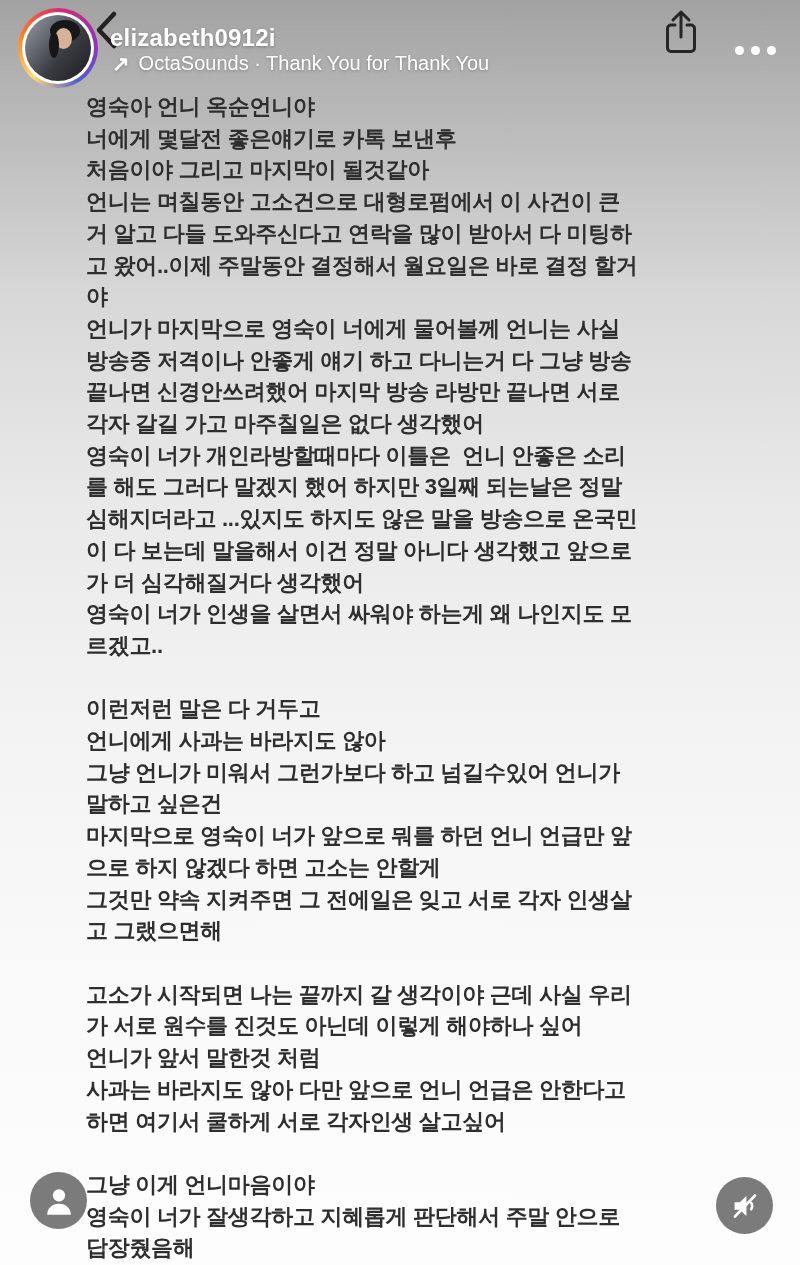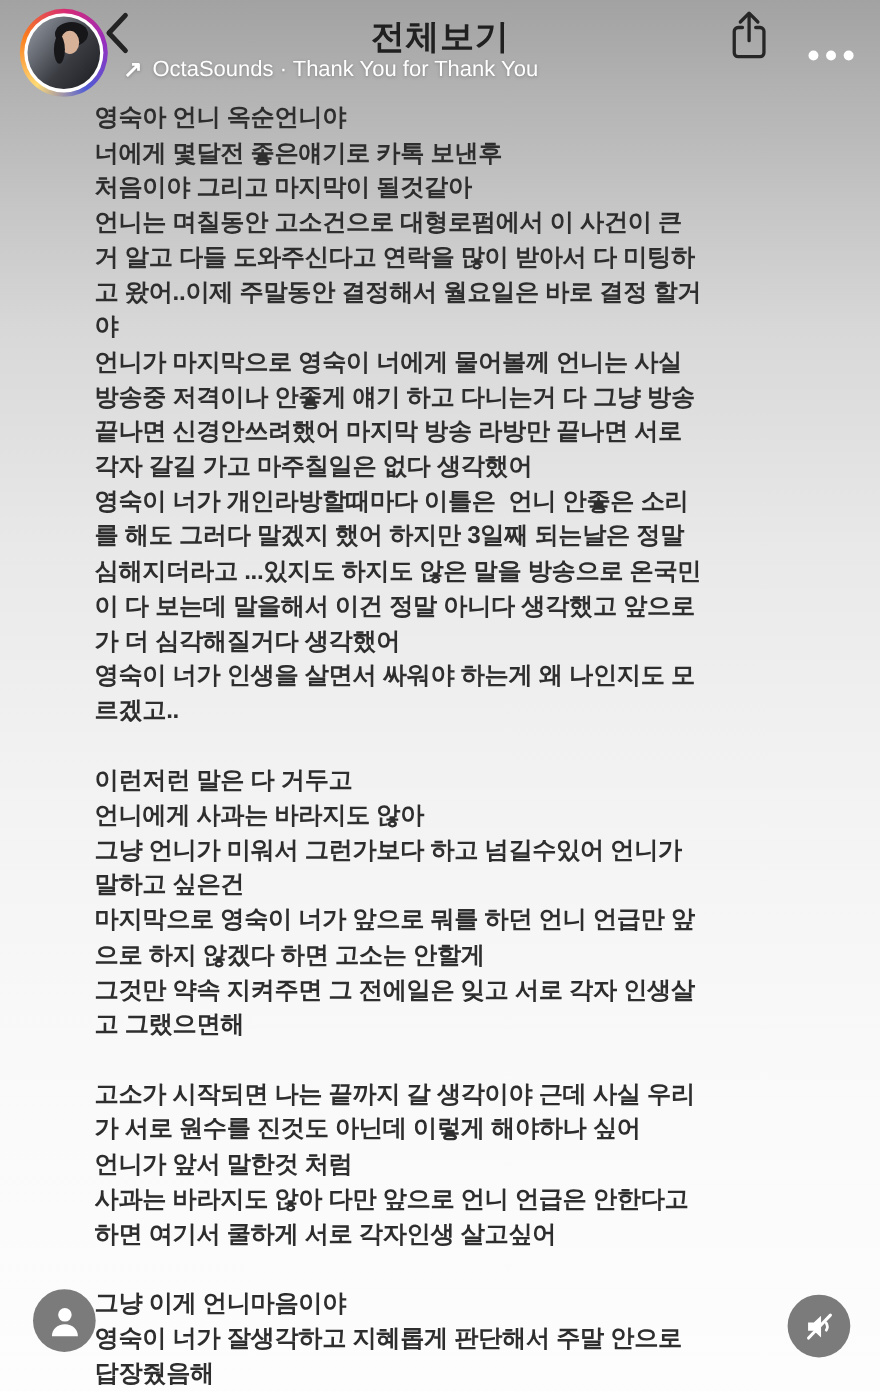--- a/index.html
+++ b/index.html
@@ -121,27 +121,27 @@
       </div>
     </div>
   </div>
 
   <div class="back-btn">
     <svg width="28" height="40" viewBox="0 0 28 40">
       <polyline points="22,4 7,20 22,36" fill="none" stroke="#232323" stroke-width="4.5" stroke-linecap="round" stroke-linejoin="round"></polyline>
     </svg>
   </div>
 
+  <div class="username">elizabeth0912i</div>
 
   <div class="music-row">
     <span class="music-arrow">↗</span>
     <span>OctaSounds · Thank You for Thank You</span>
   </div>
 
-  <div class="page-title">전체보기</div>
 
   <div class="share-btn">
     <svg width="40" height="48" viewBox="0 0 40 48">
       <path d="M14 17 H10 a3.5 3.5 0 0 0 -3.5 3.5 V40 a3.5 3.5 0 0 0 3.5 3.5 H30 a3.5 3.5 0 0 0 3.5 -3.5 V20.5 a3.5 3.5 0 0 0 -3.5 -3.5 H26" fill="none" stroke="#262626" stroke-width="3" stroke-linecap="round"></path>
       <path d="M20 29 V4 M12 12 L20 4 L28 12" fill="none" stroke="#262626" stroke-width="3" stroke-linecap="round" stroke-linejoin="round"></path>
     </svg>
   </div>
 
   <div class="more-btn">
     <span class="dot"></span>

